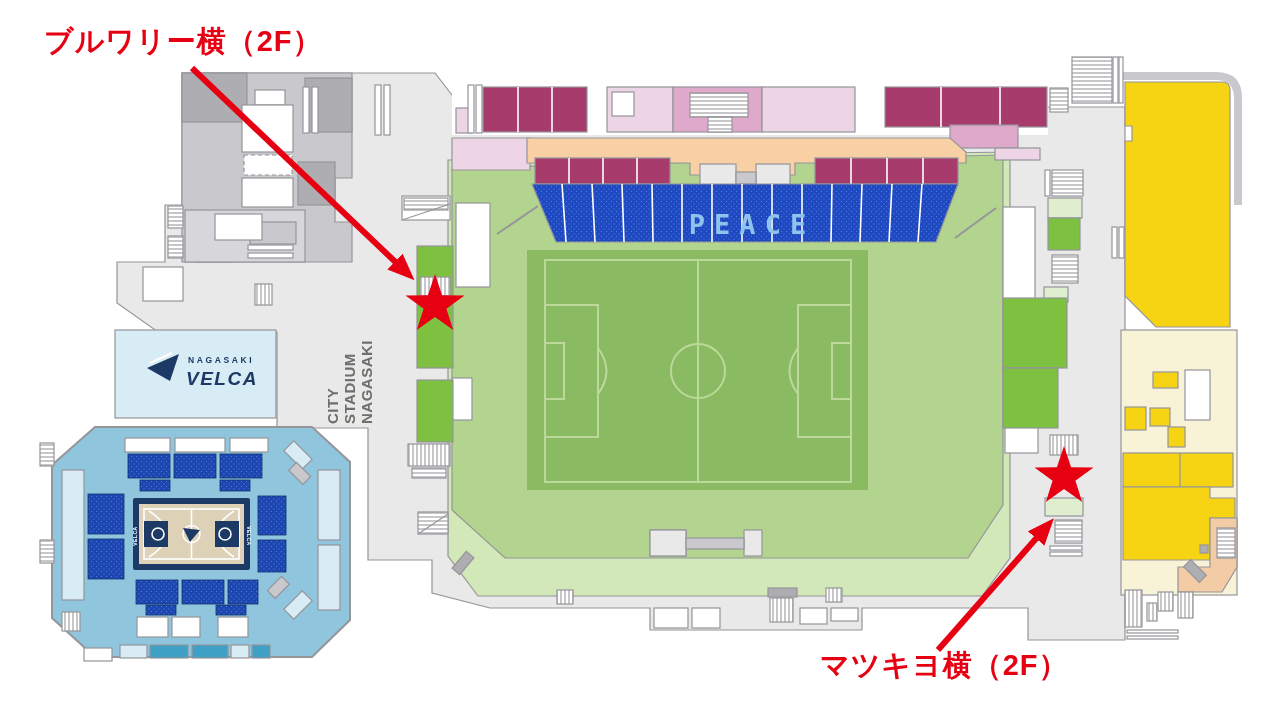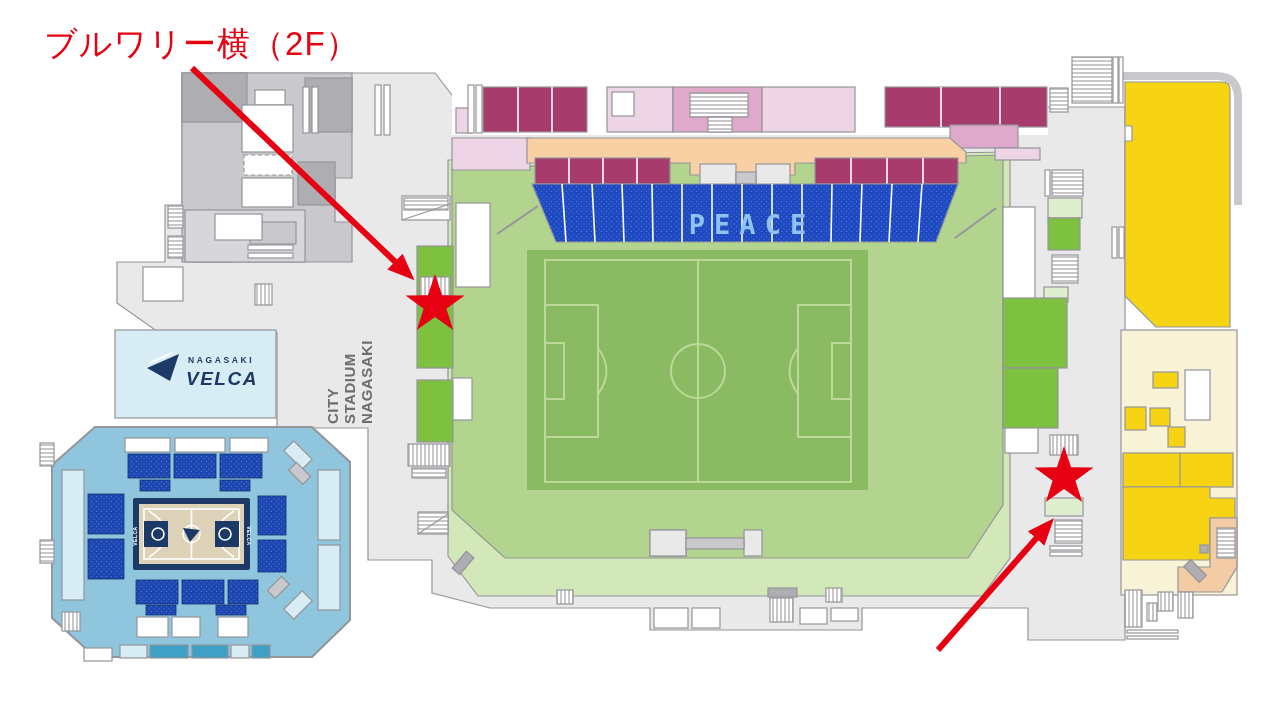--- a/index.html
+++ b/index.html
@@ -1,19 +1,19 @@
 <!DOCTYPE html>
 <html style="--annotation-red: #e60012; --base-gray: #e9e9ea; --line-gray: #95959a; --building-gray: #c9c9cd; --building-dark: #aeaeb2; --building-light: #d7d7db; --bowl-green: #b2d48e; --apron-green: #d3e8b9; --side-green: #7ec141; --pale-green: #dfeecf; --pitch-green: #8aba62; --pitch-line: #bcd999; --seat-blue: #1e49c0; --peace-blue: #8fc3ee; --maroon: #a73b6b; --pink-pale: #eed5e5; --pink-mid: #dfa9cb; --peach: #f8d0a3; --yellow: #f6d414; --cream: #f8f2d7; --salmon: #f3cba5; --arena-blue: #90c6dd; --arena-pale: #d8ecf5; --arena-seat: #1d47b0; --teal: #3ea0c5; --navy: #1d3a66; --court-tan: #ddd1b8; --logo-gray: #6f6e69;"><head>
 <meta charset="utf-8">
 <style>
   html,body{margin:0;padding:0;background:#fff;}
   .canvas{position:relative;width:1280px;height:720px;background:#fff;overflow:hidden;
           font-family:"Liberation Sans",sans-serif;}
   svg{position:absolute;left:0;top:0;}
-  .anno{position:absolute;font-weight:normal;font-size:33px;line-height:1.15;
+  .anno{position:absolute;font-weight:bold;font-size:29px;line-height:1.15;
         color:var(--annotation-red);letter-spacing:1px;white-space:nowrap;}
   #anno-brewery{left:44px;top:25px;}
   #anno-matsukiyo{left:820px;top:649px;}
 
   
   .f-base{fill:var(--base-gray)} .f-bld{fill:var(--building-gray)} .f-bldd{fill:var(--building-dark)}
   .f-bldl{fill:var(--building-light)} .f-white{fill:#ffffff}
   .f-bowl{fill:var(--bowl-green)} .f-apron{fill:var(--apron-green)} .f-sgreen{fill:var(--side-green)}
   .f-pgreen{fill:var(--pale-green)} .f-pitch{fill:var(--pitch-green)}
   .f-maroon{fill:var(--maroon)} .f-pinkp{fill:var(--pink-pale)} .f-pinkm{fill:var(--pink-mid)}
@@ -353,13 +353,14 @@
 
   <g>
     <line class="arrow" x1="192" y1="68" x2="408" y2="274" marker-end="url(#ah)"></line>
     <line class="arrow" x1="938" y1="650" x2="1048" y2="525" marker-end="url(#ah)"></line>
     <polygon class="f-red" transform="translate(435,305)" points="0,-31 7.1,-9.7 29.5,-9.6 11.4,3.7 18.2,25.1 0,12 -18.2,25.1 -11.4,3.7 -29.5,-9.6 -7.1,-9.7"></polygon>
     <polygon class="f-red" transform="translate(1064,477)" points="0,-31 7.1,-9.7 29.5,-9.6 11.4,3.7 18.2,25.1 0,12 -18.2,25.1 -11.4,3.7 -29.5,-9.6 -7.1,-9.7"></polygon>
   </g>
 </svg>
 
 <div class="anno" id="anno-brewery">ブルワリー横（2F）</div>
+<div class="anno" id="anno-matsukiyo">マツキヨ横（2F）</div>
 </div>
 
 </body></html>

